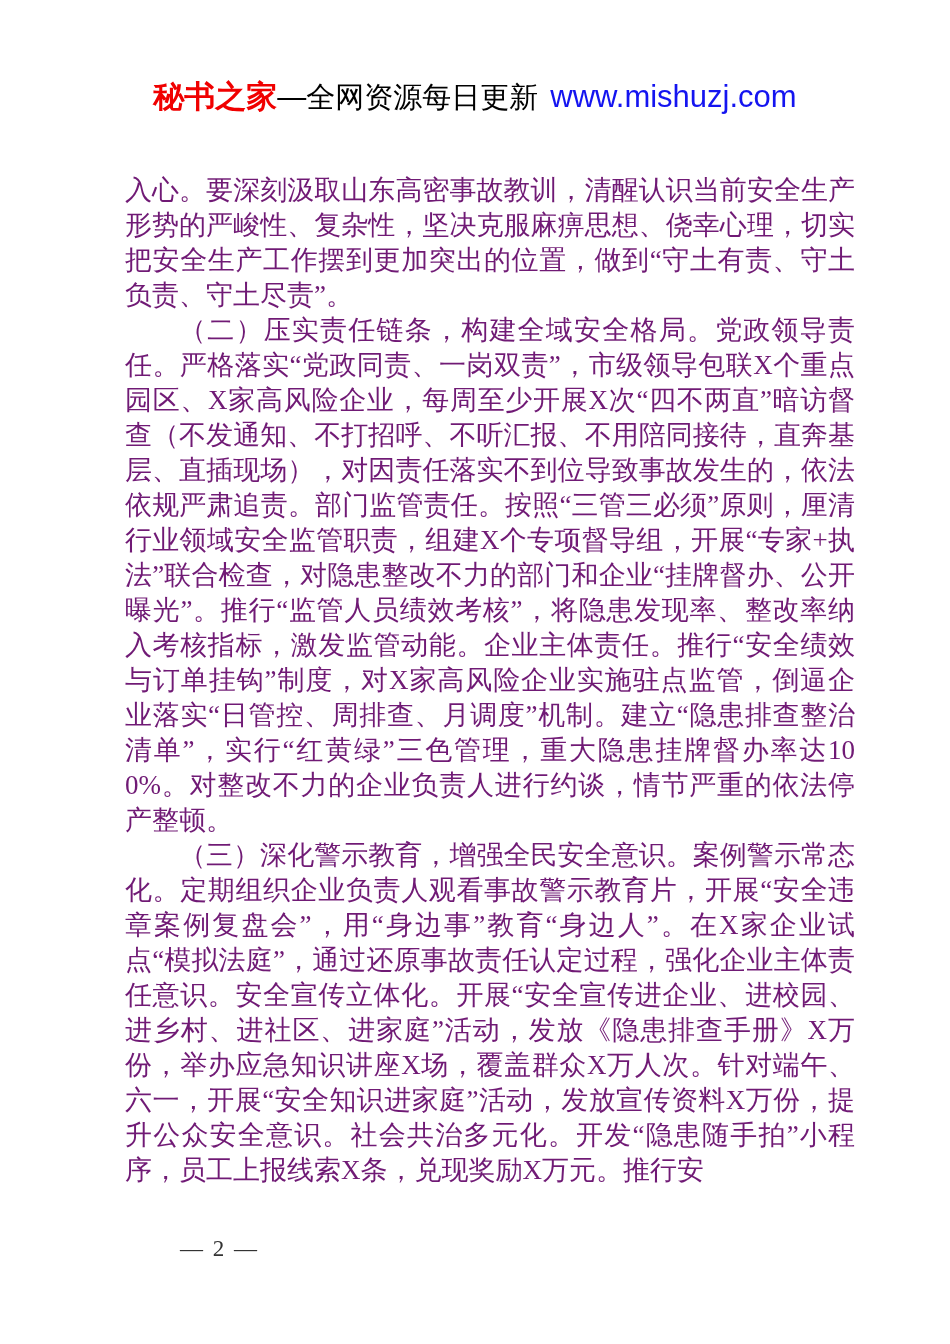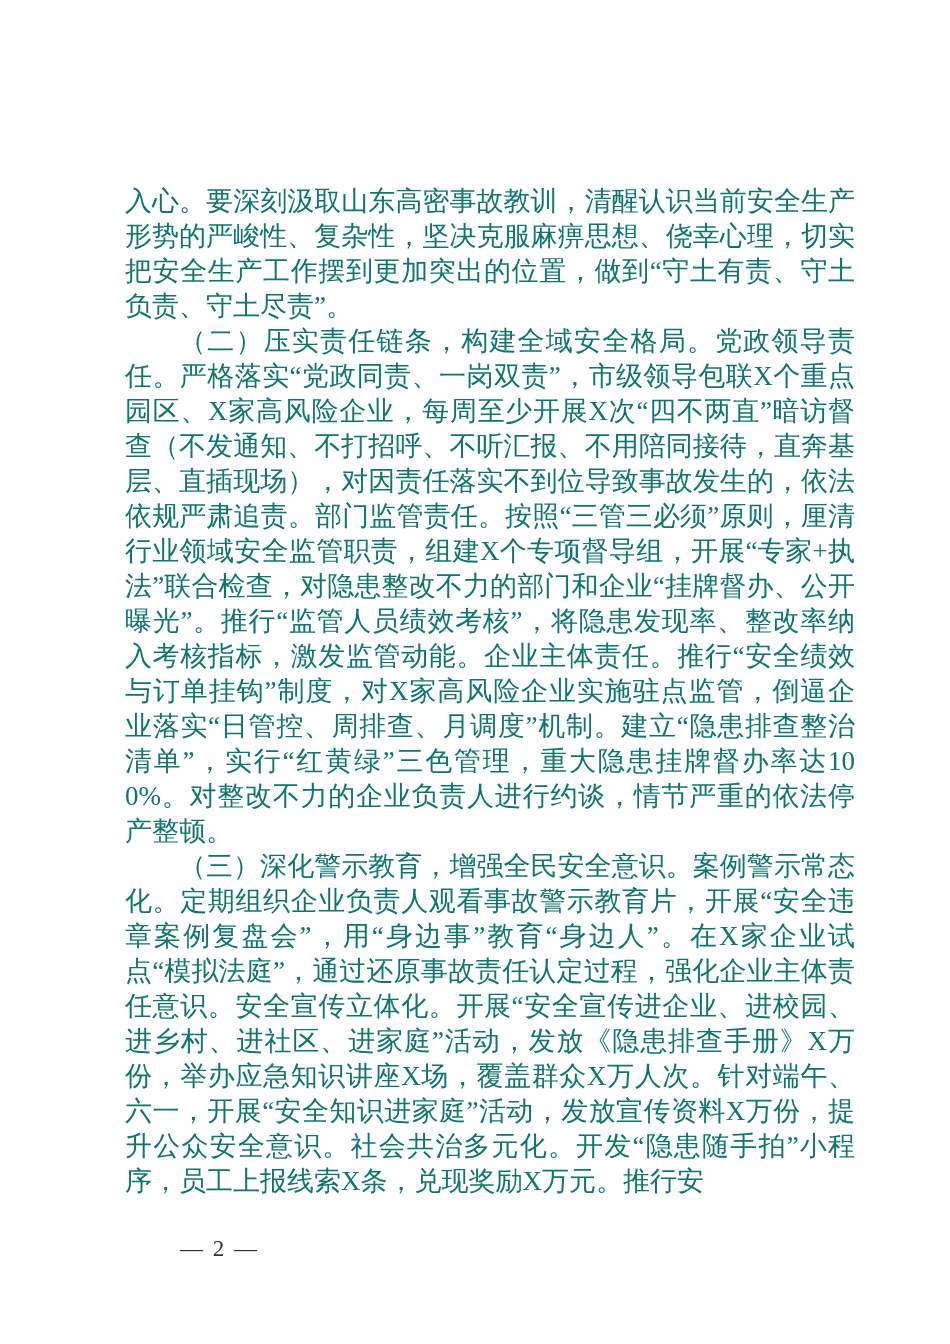--- a/index.html
+++ b/index.html
@@ -37,26 +37,26 @@
     font-size: 29px;
   }
   .url {
     color: #1414f0;
     font-size: 31px;
     margin-left: 12px;
   }
   
   .content {
     position: absolute;
-    top: 184px;
+    top: 173px;
     left: 125px;
     width: 730px;
     font-size: 27px;
     line-height: 35px;
-    color: #0f766e;
+    color: #701a75;
     text-align: justify;
     text-justify: inter-ideograph;
     word-break: break-all;
   }
   .content p {
     margin: 0;
     padding: 0;
   }
   .content p.indent {
     text-indent: 2em;
@@ -70,20 +70,25 @@
     color: #333333;
     font-family: "Liberation Serif", "DejaVu Serif", serif;
     letter-spacing: 2px;
   }
 </style>
 </head>
 <body>
 
 <div class="page">
 
+  <div class="header">
+    <span class="brand">秘书之家</span>
+    <span class="tagline">—全网资源每日更新</span>
+    <span class="url">www.mishuzj.com</span>
+  </div>
 
   <div class="content">
     <p>入心。要深刻汲取山东高密事故教训，清醒认识当前安全生产形势的严峻性、复杂性，坚决克服麻痹思想、侥幸心理，切实把安全生产工作摆到更加突出的位置，做到“守土有责、守土负责、守土尽责”。</p>
     <p class="indent">（二）压实责任链条，构建全域安全格局。党政领导责任。严格落实“党政同责、一岗双责”，市级领导包联X个重点园区、X家高风险企业，每周至少开展X次“四不两直”暗访督查（不发通知、不打招呼、不听汇报、不用陪同接待，直奔基层、直插现场），对因责任落实不到位导致事故发生的，依法依规严肃追责。部门监管责任。按照“三管三必须”原则，厘清行业领域安全监管职责，组建X个专项督导组，开展“专家+执法”联合检查，对隐患整改不力的部门和企业“挂牌督办、公开曝光”。推行“监管人员绩效考核”，将隐患发现率、整改率纳入考核指标，激发监管动能。企业主体责任。推行“安全绩效与订单挂钩”制度，对X家高风险企业实施驻点监管，倒逼企业落实“日管控、周排查、月调度”机制。建立“隐患排查整治清单”，实行“红黄绿”三色管理，重大隐患挂牌督办率达100%。对整改不力的企业负责人进行约谈，情节严重的依法停产整顿。</p>
     <p class="indent">（三）深化警示教育，增强全民安全意识。案例警示常态化。定期组织企业负责人观看事故警示教育片，开展“安全违章案例复盘会”，用“身边事”教育“身边人”。在X家企业试点“模拟法庭”，通过还原事故责任认定过程，强化企业主体责任意识。安全宣传立体化。开展“安全宣传进企业、进校园、进乡村、进社区、进家庭”活动，发放《隐患排查手册》X万份，举办应急知识讲座X场，覆盖群众X万人次。针对端午、六一，开展“安全知识进家庭”活动，发放宣传资料X万份，提升公众安全意识。社会共治多元化。开发“隐患随手拍”小程序，员工上报线索X条，兑现奖励X万元。推行安</p>
   </div>
 
   <div class="footer">— 2 —</div>
 
 </div>

